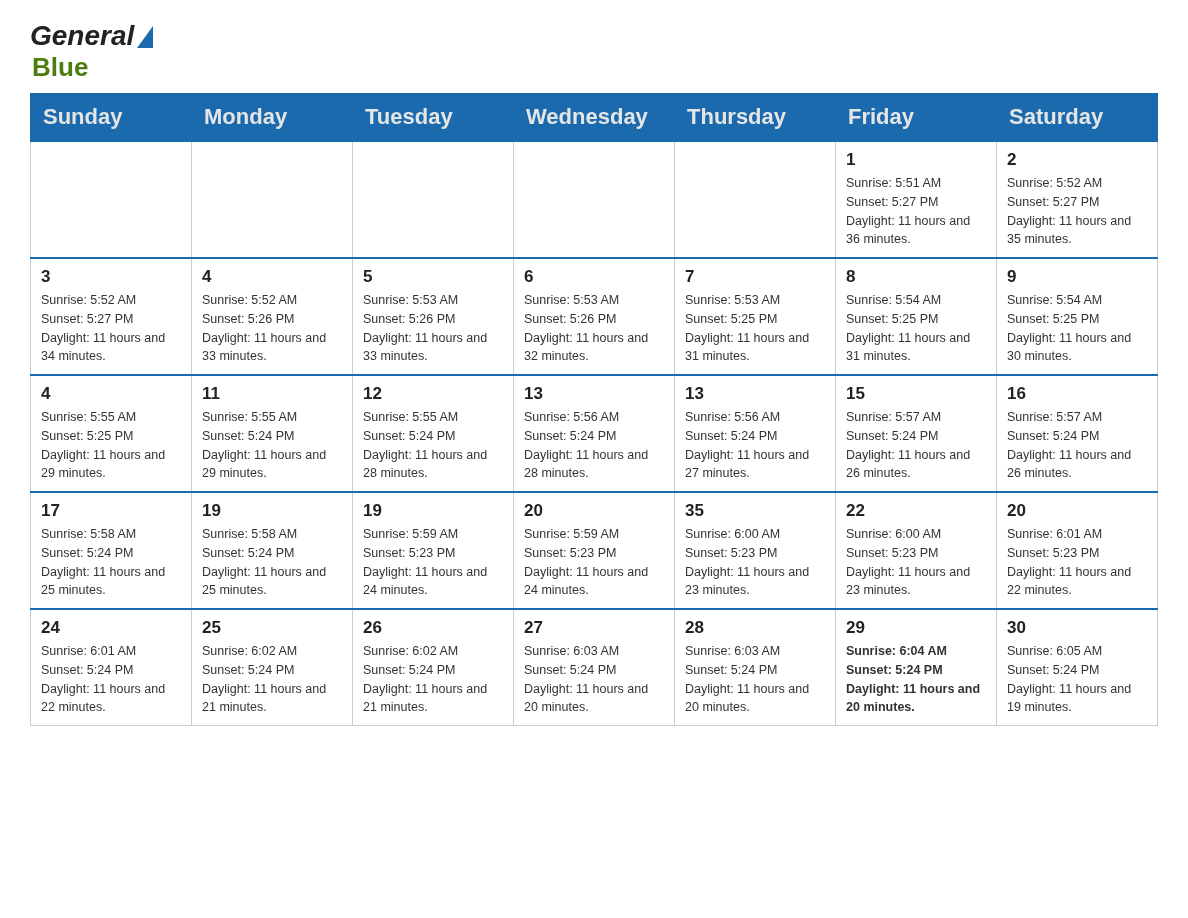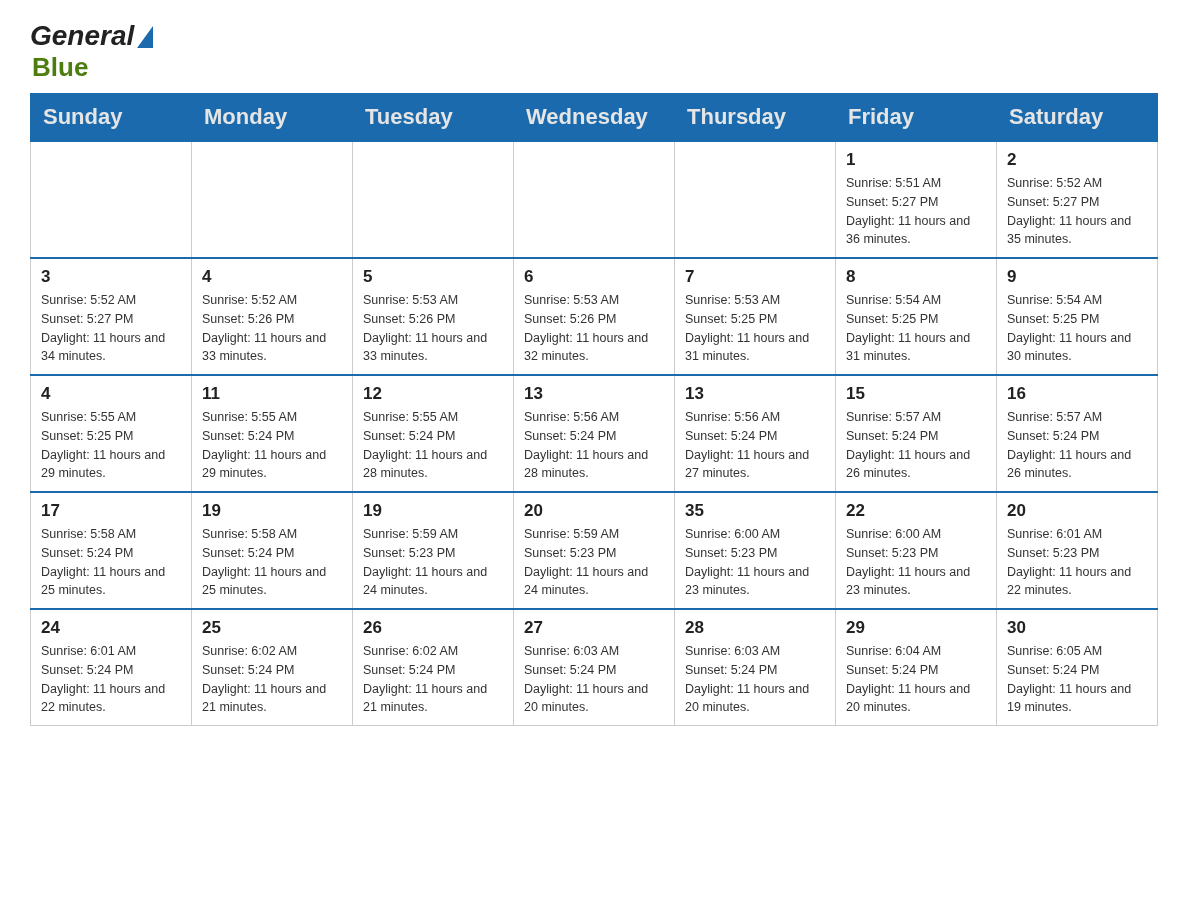--- a/index.html
+++ b/index.html
@@ -291,21 +291,21 @@
 Daylight: 11 hours and 20 minutes.</div>
         </td>
         <td>
           <span class="day-number">28</span>
           <div class="day-info" style="white-space: pre-line;">Sunrise: 6:03 AM
 Sunset: 5:24 PM
 Daylight: 11 hours and 20 minutes.</div>
         </td>
         <td>
           <span class="day-number">29</span>
-          <div class="day-info" style="white-space: pre-line;">Sunrise: 6:04 AM
+          <div class="day-info" style="white-space: pre-line; font-weight: bold;">Sunrise: 6:04 AM
 Sunset: 5:24 PM
 Daylight: 11 hours and 20 minutes.</div>
         </td>
         <td>
           <span class="day-number">30</span>
           <div class="day-info" style="white-space: pre-line;">Sunrise: 6:05 AM
 Sunset: 5:24 PM
 Daylight: 11 hours and 19 minutes.</div>
         </td>
       </tr>

